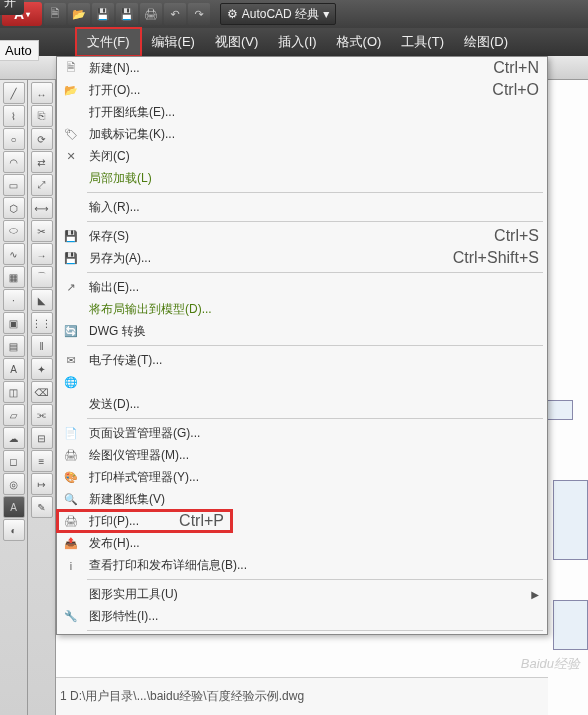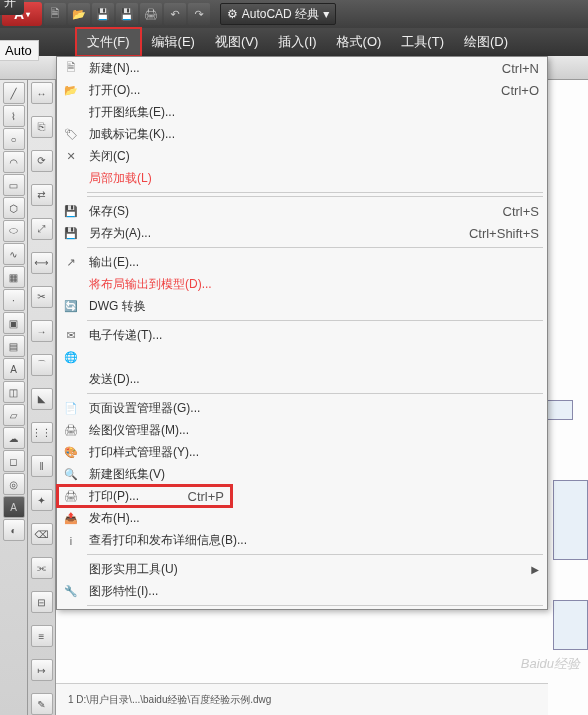--- a/index.html
+++ b/index.html
@@ -13,42 +13,42 @@
 .workspace-sel { height: 22px; background: linear-gradient(#555,#333); border: 1px solid #222; border-radius: 2px; display: flex; align-items: center; padding: 0 6px; color: #eee; font-size: 12px; gap: 4px; }
 
 .menubar { height: 28px; background: linear-gradient(#4a4a4a,#333); display: flex; align-items: center; padding-left: 75px; }
 .menu-item { padding: 4px 10px; color: #eee; font-size: 13px; }
 .menu-item.active { border: 2px solid #e03030; background: #555; }
 
 .sub-toolbar { height: 24px; background: linear-gradient(#e8e8e8,#cfcfcf); border-bottom: 1px solid #999; display: flex; align-items: center; padding: 0 4px; gap: 2px; }
 
 .content { display: flex; height: calc(715px - 80px); }
 .left-tools { width: 28px; background: linear-gradient(#e8e8e8,#d0d0d0); border-right: 1px solid #999; display: flex; flex-direction: column; align-items: center; padding-top: 2px; gap: 1px; }
-.left-tools2 { width: 28px; background: linear-gradient(#e8e8e8,#d0d0d0); border-right: 1px solid #999; display: flex; flex-direction: column; align-items: center; padding-top: 2px; gap: 12px; }
+.left-tools2 { width: 28px; background: linear-gradient(#e8e8e8,#d0d0d0); border-right: 1px solid #999; display: flex; flex-direction: column; align-items: center; padding-top: 2px; gap: 1px; }
 .tool-btn { width: 22px; height: 22px; background: linear-gradient(#fafafa,#ddd); border: 1px solid #aaa; border-radius: 2px; display:flex; align-items:center; justify-content:center; font-size:10px; color:#555;}
 .tool-btn.dark { background: linear-gradient(#666,#444); color:#ccc; }
 
 .canvas-area { flex: 1; background: #fdfdfd; position: relative; }
 .open-tab { position: absolute; top: -10px; left: -4px; padding: 4px 8px; background: linear-gradient(#555,#333); color:#eee; font-size: 12px; border-radius: 0 0 4px 0; }
 .auto-label { position: absolute; top: 40px; left: -2px; font-size: 13px; background: #f5f5f5; padding: 2px 6px; border: 1px solid #ccc; }
 
 .dropdown { position: absolute; top: 56px; left: 56px; width: 492px; background: #f7f7f7; border: 1px solid #888; box-shadow: 2px 2px 6px rgba(0,0,0,0.3); }
 .dd-item { display: flex; align-items: center; height: 22px; padding: 0 8px 0 4px; font-size: 12px; color: #333; position: relative; }
-.dd-item.disabled { color: #ef4444; }
+.dd-item.disabled { color: #4d7c0f; }
 .dd-icon { width: 20px; height: 18px; margin-right: 8px; display:flex; align-items:center; justify-content:center; font-size:11px; color:#666; }
 .dd-label { flex: 1; }
-.dd-shortcut { color: #555; font-size: 13px; }
+.dd-shortcut { color: #555; font-size: 16px; }
 .dd-arrow { font-size: 10px; color: #555; margin-left: 4px; }
 .dd-sep { height: 1px; background: #ccc; margin: 3px 4px 3px 30px; }
 .dd-item.highlight { outline: 3px solid #e03030; outline-offset: -2px; width: 175px; }
 
 .watermark { position: absolute; right: 8px; bottom: 42px; color: #ccc; font-size: 13px; font-style: italic; }
 .bg-fragment { position: absolute; background: #e8f0f8; border: 1px solid #88a; }
 
-.status-bar { position: absolute; bottom: 0; left: 56px; width: 492px; height: 32px; background: #f7f7f7; border-top: 1px solid #ccc; display:flex; align-items:center; padding: 0 12px; font-size: 10px; color:#555; }
+.status-bar { position: absolute; bottom: 0; left: 56px; width: 492px; height: 38px; background: #f7f7f7; border-top: 1px solid #ccc; display:flex; align-items:center; padding: 0 4px; font-size: 12px; color:#555; }
 </style>
 </head>
 <body>
 
 <div class="top-toolbar">
   <div class="app-btn">A</div>
   <div class="tb-icon">🗎</div>
   <div class="tb-icon">📂</div>
   <div class="tb-icon">💾</div>
   <div class="tb-icon">💾</div>
@@ -151,20 +151,24 @@
     </div>
     <div class="dd-item">
       <span class="dd-icon">✕</span>
       <span class="dd-label">关闭(C)</span>
     </div>
     <div class="dd-item disabled">
       <span class="dd-icon"></span>
       <span class="dd-label">局部加载(L)</span>
     </div>
     <div class="dd-sep"></div>
+    <div class="dd-item">
+      <span class="dd-icon"></span>
+      <span class="dd-label">输入(R)...</span>
+    </div>
     <div class="dd-sep"></div>
     <div class="dd-item">
       <span class="dd-icon">💾</span>
       <span class="dd-label">保存(S)</span>
       <span class="dd-shortcut">Ctrl+S</span>
     </div>
     <div class="dd-item">
       <span class="dd-icon">💾</span>
       <span class="dd-label">另存为(A)...</span>
       <span class="dd-shortcut">Ctrl+Shift+S</span>

